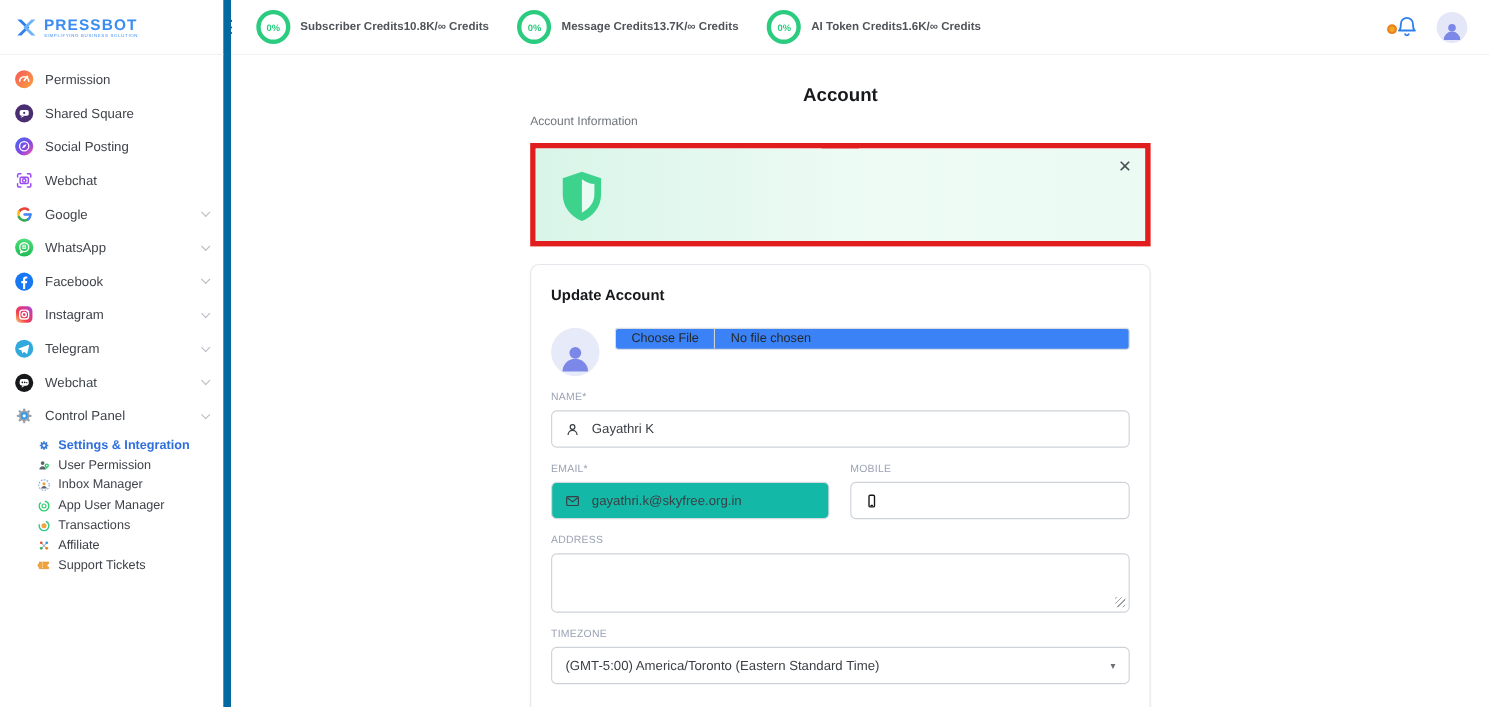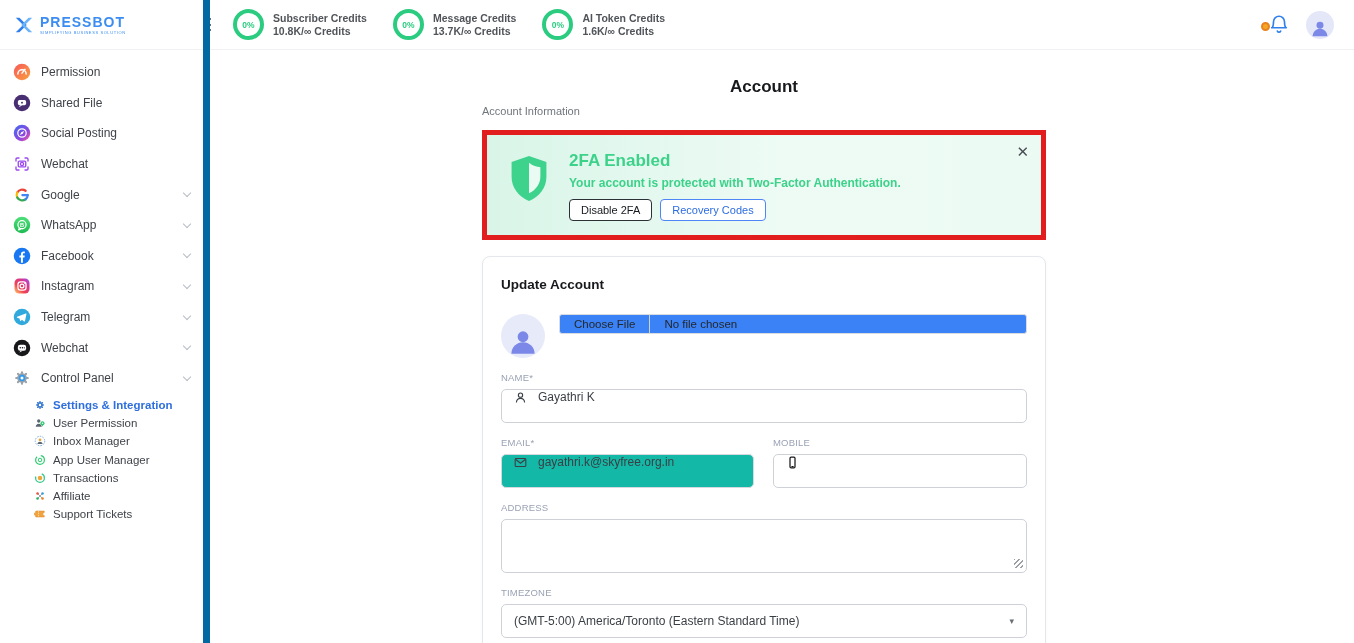--- a/index.html
+++ b/index.html
@@ -33,21 +33,21 @@
   
   .topbar { position:absolute; left:174px; top:0; right:0; height:50px; background:#fff;
     border-bottom:1px solid #f1f1f4; display:flex; align-items:center; padding:0 20px; }
   .hamburger { width:17px; display:flex; flex-direction:column; gap:3.5px; margin-right:22px; cursor:pointer; }
   .hamburger span { display:block; height:2px; background:#3a3f45; border-radius:1px; }
   .credits-group { display:flex; align-items:center; gap:26px; }
   .credit { display:flex; align-items:center; gap:9px; }
   .ring { width:31px; height:31px; border-radius:50%; border:4px solid #2bcc80;
     display:flex; align-items:center; justify-content:center; font-size:8.5px;
     font-weight:bold; color:#2bcc80; background:#fff; }
-  .credit-text { display:flex; flex-direction:column; line-height:13px; }
+  .credit-text { display:flex; flex-direction:row; line-height:13px; }
   .credit-title { font-size:10.5px; font-weight:bold; color:#505459; }
   .credit-amount { font-size:10.5px; font-weight:bold; color:#505459; }
   .topbar-right { margin-left:auto; display:flex; align-items:center; gap:16px; }
   .bell-wrap { position:relative; width:22px; height:22px; cursor:pointer; }
   .bell-wrap svg { width:22px; height:22px; }
   .bell-badge { position:absolute; left:-7px; top:8px; width:9px; height:9px;
     border-radius:50%; background:#f5a623; border:2px solid #e8821e; }
   .avatar-sm { width:28px; height:28px; border-radius:50%; background:#e4e7f8;
     display:flex; align-items:flex-end; justify-content:center; overflow:hidden; cursor:pointer; }
   .avatar-sm svg { width:22px; height:22px; }
@@ -86,21 +86,21 @@
   .file-col { flex:1; }
   .file-input { height:20px; border:1px solid #d9dce0; border-radius:3px; background:#3b82f6;
     display:flex; align-items:center; font-size:11.5px; color:#24282c; cursor:pointer; overflow:hidden; }
   .file-btn { padding:0 14px; border-right:1px solid #cdd1d6; height:100%;
     display:flex; align-items:center; }
   .file-status { padding:0 14px; }
   .file-help { font-size:11px; color:#2e6de0; margin-top:8px; cursor:pointer; }
 
   .form-label { font-size:9.5px; color:#9aa2b4; margin:14px 0 6px; letter-spacing:.2px; }
   .input { height:34px; border:1px solid #ced2d8; border-radius:5px; display:flex;
-    align-items:flex-start; gap:10px; padding:0 11px; background:#fff; }
+    align-items:center; gap:10px; padding:0 11px; background:#fff; }
   .input input { border:none; outline:none; background:transparent; font-size:12px;
     color:#3a3f45; width:100%; font-family:"Liberation Sans", sans-serif; }
   .input.disabled { background:#14b8a6; border-color:#d6d9dd; }
   .field-icon { width:15px; height:15px; flex:0 0 15px; display:flex; }
   .field-icon svg { width:15px; height:15px; }
   .two-col { display:flex; gap:19px; }
   .col-l { width:253px; } .col-r { width:254px; }
   .two-col .form-label { margin-top:14px; }
   textarea.area { width:100%; height:54px; border:1px solid #ced2d8; border-radius:5px;
     resize:none; font-family:"Liberation Sans", sans-serif; font-size:12px; padding:8px 11px;
@@ -146,21 +146,21 @@
       </div>
       <div class="nav-item">
         <span class="nav-icon">
           <svg viewBox="0 0 24 24">
             <circle cx="12" cy="12" r="11" fill="#4a2e72"></circle>
             <rect x="6.5" y="8" width="11" height="7" rx="2.2" fill="#fff"></rect>
             <path d="M9.5 15l-2 2.8L12.5 15z" fill="#fff"></path>
             <circle cx="12" cy="11.5" r="1.3" fill="#4a2e72"></circle>
           </svg>
         </span>
-        <span class="nav-label">Shared File</span>
+        <span class="nav-label">Shared Square</span>
       </div>
       <div class="nav-item">
         <span class="nav-icon">
           <svg viewBox="0 0 24 24">
             <defs>
               <linearGradient id="gs" x1="0" y1="0" x2="1" y2="1">
                 <stop offset="0" stop-color="#3f6df0"></stop>
                 <stop offset=".6" stop-color="#8b46e0"></stop>
                 <stop offset="1" stop-color="#ff5d9e"></stop>
               </linearGradient>
@@ -419,28 +419,20 @@
     <div class="page-title">Account</div>
     <div class="page-subtitle">Account Information</div>
 
     <div class="annotated">
       <div class="marker"></div>
       <div class="alert-2fa">
         <svg class="shield" viewBox="0 0 24 28">
           <path d="M12 1.5l9.5 3.2v8.1c0 6.2-4 10.9-9.5 13.2C6.5 23.7 2.5 19 2.5 12.8V4.7z" fill="#3ed38d"></path>
           <path d="M12 5.2c2 1.6 4.2 2.3 6.2 2.4v5c0 4.2-2.5 7.4-6.2 9.2z" fill="#eafbf3"></path>
         </svg>
-        <div>
-          <div class="alert-title">2FA Enabled</div>
-          <div class="alert-msg">Your account is protected with Two-Factor Authentication.</div>
-          <div class="alert-buttons">
-            <button class="btn btn-dark">Disable 2FA</button>
-            <button class="btn btn-blue">Recovery Codes</button>
-          </div>
-        </div>
         <span class="alert-close">✕</span>
       </div>
     </div>
 
     <div class="card">
       <div class="card-title">Update Account</div>
 
       <div class="avatar-row">
         <div class="avatar-lg">
           <svg viewBox="0 0 24 24">

